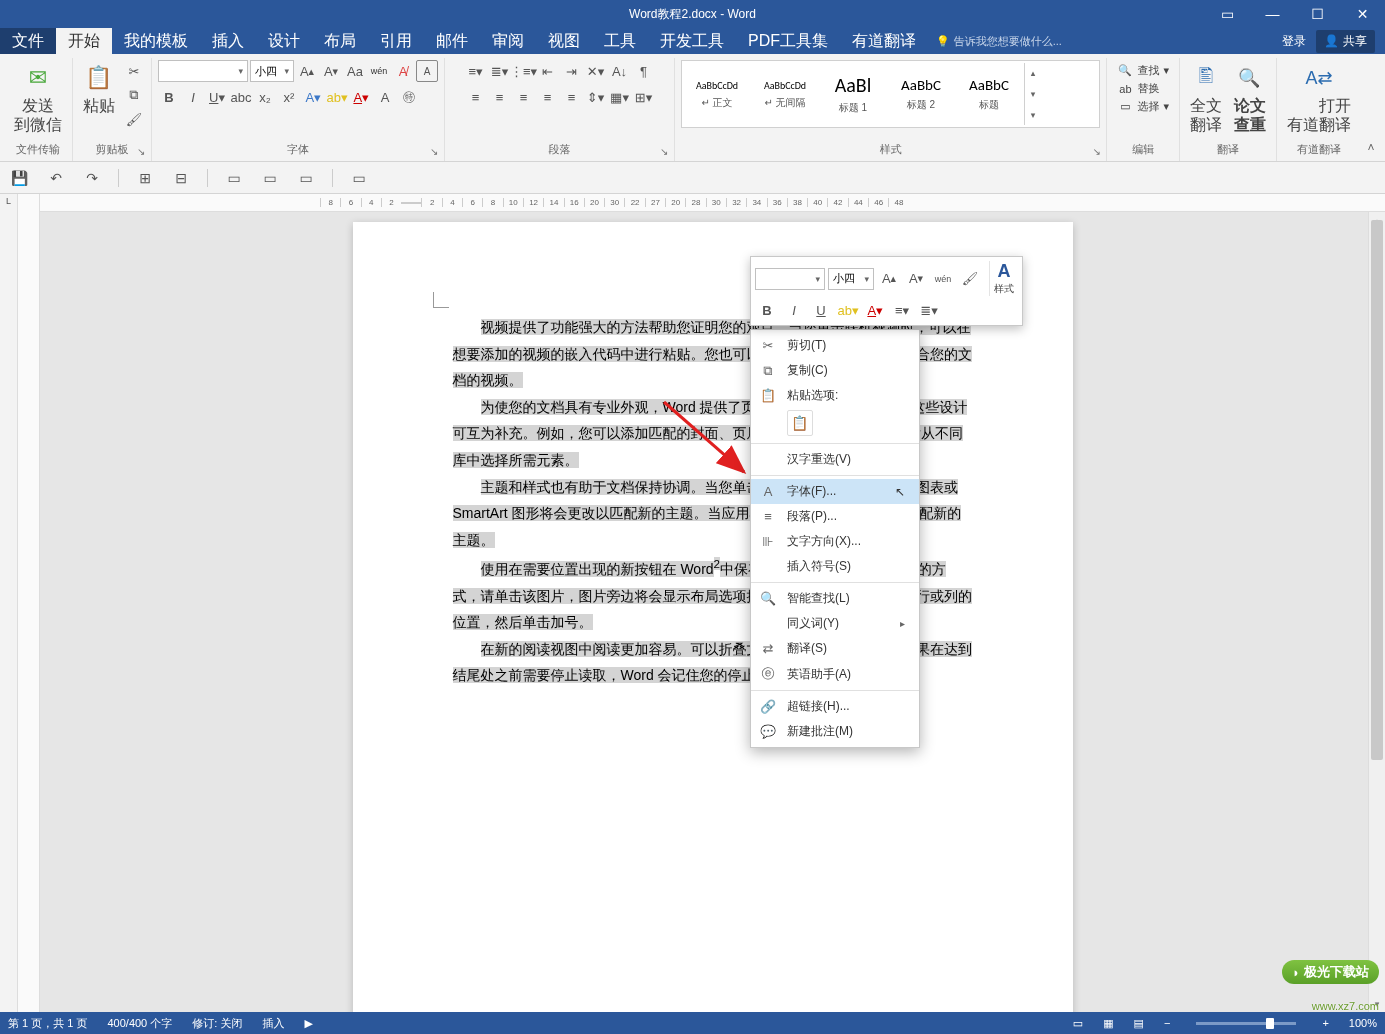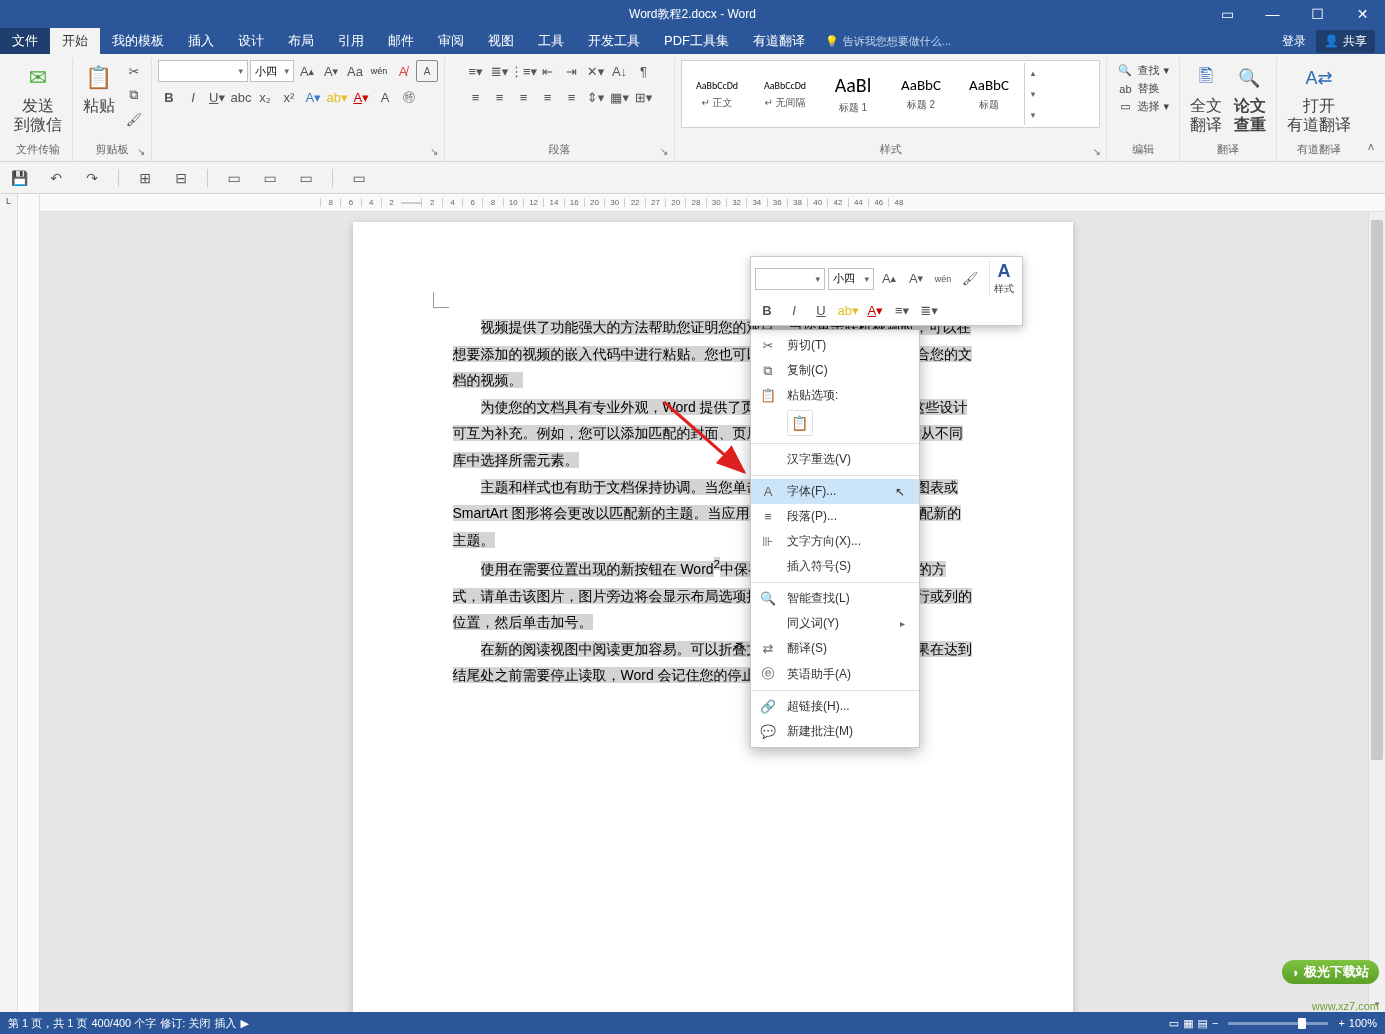--- a/index.html
+++ b/index.html
@@ -4,21 +4,21 @@
 <style>
 * { margin: 0; padding: 0; box-sizing: border-box; font-family: "Microsoft YaHei", "Segoe UI", sans-serif; }
 body { background: #e6e6e6; overflow: hidden; font-size: 12px; }
 
 .titlebar { background: #2b579a; color: #fff; height: 28px; display: flex; align-items: center; justify-content: center; position: relative; }
 .titlebar .title { font-size: 12px; }
 .titlebar .winctrls { position: absolute; right: 0; top: 0; display: flex; }
 .titlebar .winctrls div { width: 45px; height: 28px; display: flex; align-items: center; justify-content: center; cursor: pointer; font-size: 14px; }
 
 .menubar { background: #2b579a; color: #fff; height: 26px; display: flex; align-items: stretch; }
-.menubar .tab { padding: 0 12px; display: flex; align-items: center; font-size: 13px; cursor: pointer; }
+.menubar .tab { padding: 0 12px; display: flex; align-items: center; font-size: 16px; cursor: pointer; }
 .menubar .tab.file { background: #1e3e6e; }
 .menubar .tab.active { background: #f3f3f3; color: #333; }
 .menubar .spacer { flex: 1; }
 .menubar .hint { color: #c7d5ea; font-size: 11px; padding: 0 8px; display: flex; align-items: center; }
 .menubar .right { display: flex; align-items: center; gap: 10px; padding-right: 10px; }
 .menubar .share { background: #1e3e6e; padding: 3px 8px; border-radius: 2px; display:flex; align-items:center; gap:4px;}
 
 .ribbon { background: #f3f3f3; border-bottom: 1px solid #d4d4d4; display: flex; padding: 4px 4px 0; height: 108px; }
 .rgroup { border-right: 1px solid #e0e0e0; padding: 2px 6px 0; display: flex; flex-direction: column; align-items: center; position: relative; }
 .rgroup .gbody { flex:1; display:flex; gap:4px; align-items:flex-start;}
@@ -72,21 +72,21 @@
 .contextmenu .item{ display:flex; align-items:center; padding:4px 14px 4px 8px; cursor:pointer; gap:10px; color:#333;}
 .contextmenu .item.highlighted{ background:#cce4f7;}
 .contextmenu .ico{ width:18px; color:#666; text-align:center; font-size:13px;}
 .contextmenu .arrow{ margin-left:auto; font-size:10px; color:#666;}
 .contextmenu .sep{ height:1px; background:#e0e0e0; margin:3px 0;}
 .contextmenu .pasteicons{ padding:2px 8px 4px 36px; display:flex; gap:4px;}
 .contextmenu .pasteicons .pico{ width:26px; height:26px; border:1px solid #ddd; border-radius:2px; display:flex; align-items:center; justify-content:center; font-size:14px; cursor:pointer;}
 
 .arrow-anno { position:absolute; z-index:48; pointer-events:none;}
 
-.statusbar { background:#2b579a; color:#fff; height:22px; display:flex; align-items:center; font-size:11px; padding:0 8px; gap:4px;}
+.statusbar { background:#2b579a; color:#fff; height:22px; display:flex; align-items:center; font-size:11px; padding:0 8px; gap:20px;}
 .statusbar .spacer{ flex:1;}
 .statusbar .sbtn{ display:flex; align-items:center; gap:3px; cursor:pointer;}
 .statusbar .zoomslider{ width:100px; height:3px; background:#7b9ac7; position:relative; margin:0 6px;}
 .statusbar .zoomslider .thumb{ position:absolute; top:-4px; left:70%; width:8px; height:11px; background:#fff; border-radius:1px;}
 
 .watermark{ position:fixed; right:6px; bottom:22px; z-index:200; text-align:right; font-size:12px; pointer-events:none;}
 .watermark .jg{ background:linear-gradient(#7fc241,#5aa028); color:#fff; padding:3px 10px; border-radius:12px; display:inline-flex; align-items:center; gap:4px; font-weight:bold; font-size:13px;}
 .watermark .url{ color:#6a9b2e; font-size:11px; margin-top:16px; text-shadow:0 0 2px #fff;}
 .scrollbar-v{ position:absolute; right:0; top:18px; bottom:0; width:17px; background:#f0f0f0; border-left:1px solid #ddd;}
 .scrollbar-v .thumb{ position:absolute; left:2px; right:2px; top:8px; height:540px; background:#c8c8c8; border-radius:2px;}
@@ -200,20 +200,21 @@
         <div class="smbtn">abc</div>
         <div class="smbtn">x₂</div>
         <div class="smbtn">x²</div>
         <div class="smbtn" style="color:#3c78c8;">A▾</div>
         <div class="smbtn" style="color:#e0c020;">ab▾</div>
         <div class="smbtn" style="color:#c00;"><u>A</u>▾</div>
         <div class="smbtn">A</div>
         <div class="smbtn">㊕</div>
       </div>
     </div>
+    <div class="glabel">字体</div>
     <div class="dialoglauncher">↘</div>
   </div>
 
   <div class="rgroup" style="min-width:230px;">
     <div class="gbody col" style="gap:4px;">
       <div class="row">
         <div class="smbtn">≡▾</div>
         <div class="smbtn">≣▾</div>
         <div class="smbtn">⋮≡▾</div>
         <div class="smbtn">⇤</div>
@@ -298,21 +299,21 @@
 查重</div>
       </div>
     </div>
     <div class="glabel">翻译</div>
   </div>
 
   <div class="rgroup" style="border-right:none;">
     <div class="gbody">
       <div class="bigbtn">
         <div class="ico" style="color:#2b6cb0; font-size:18px;">A⇄</div>
-        <div class="lbl" style="white-space:pre;">打开
+        <div class="lbl" style="white-space:pre;text-align:right;">打开
 有道翻译</div>
       </div>
     </div>
     <div class="glabel">有道翻译</div>
   </div>
   <div style="width:20px; display:flex; align-items:flex-end; justify-content:center; padding-bottom:6px; color:#666; cursor:pointer;">˄</div>
 </div>
 
 <div class="qat">
   <div class="qbtn" style="color:#2b579a;">💾</div>

